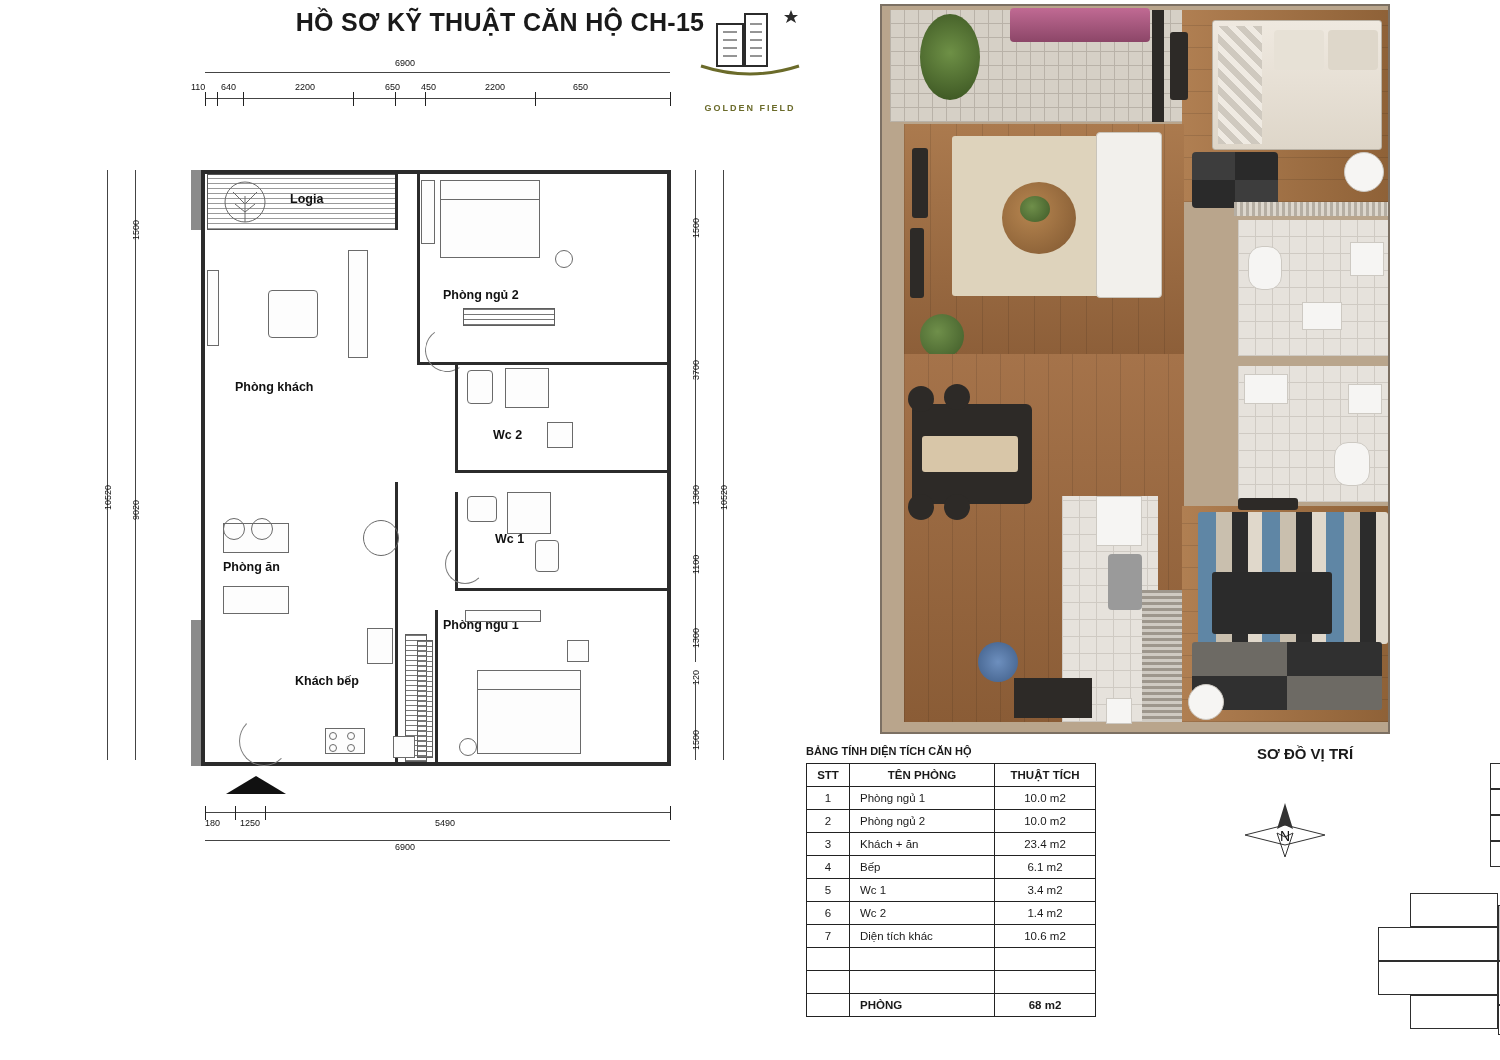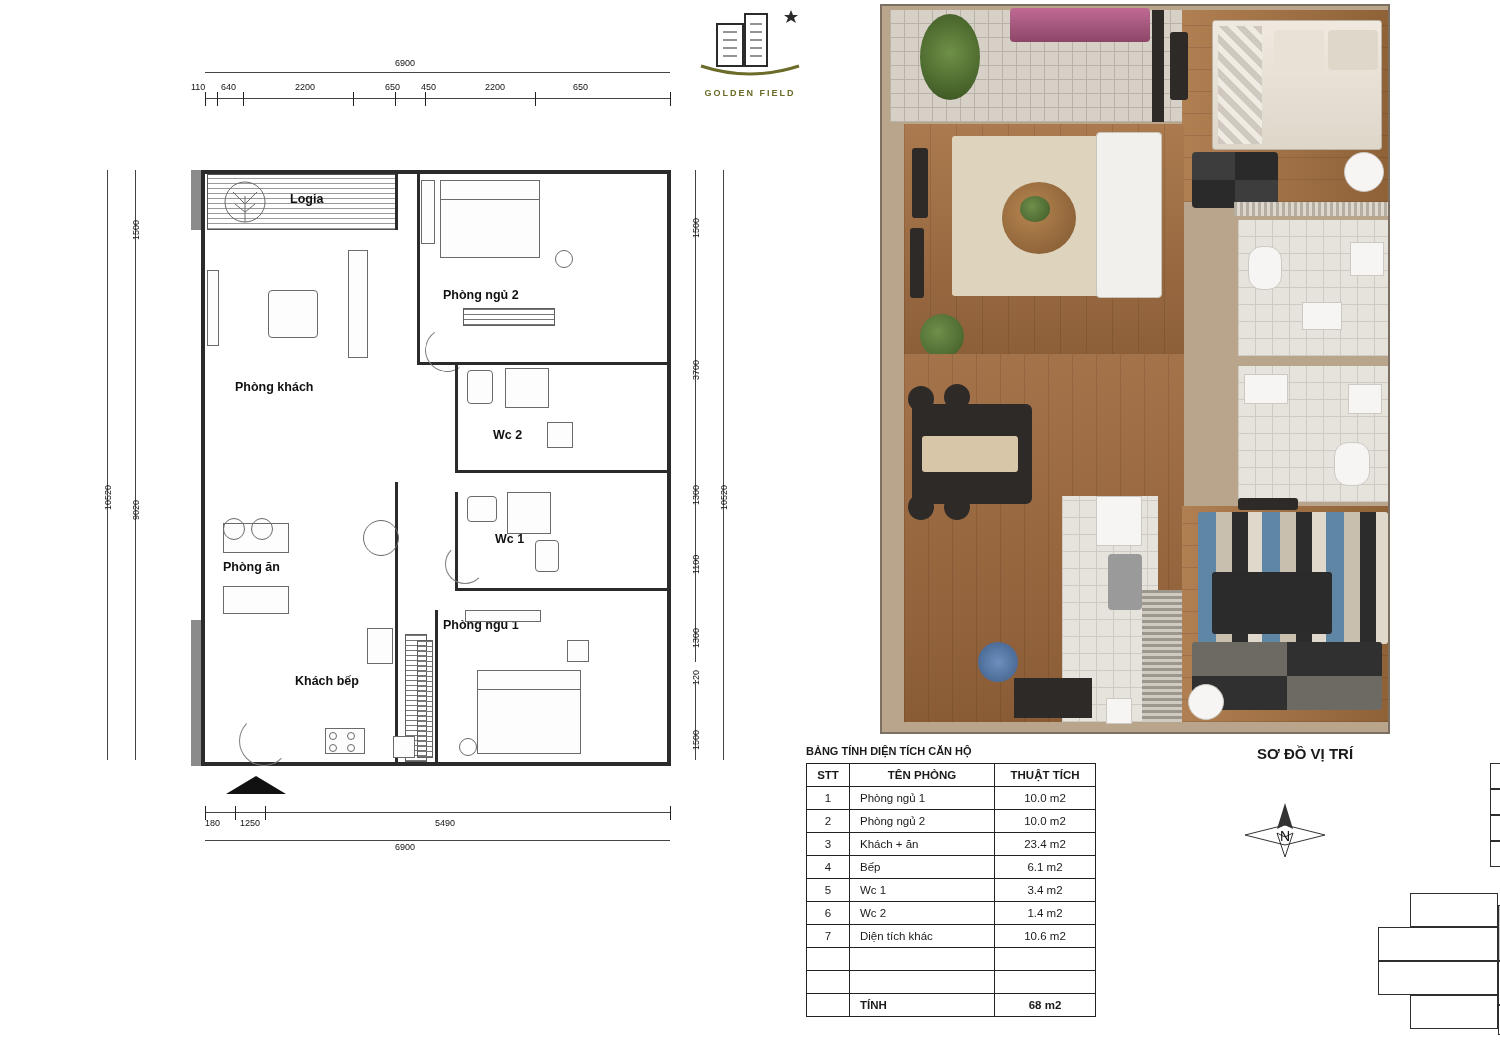--- a/index.html
+++ b/index.html
@@ -10,21 +10,21 @@
   }
   .panel{position:absolute;}
 
   
   #title-block{left:180px;top:8px;width:640px;text-align:center;}
   #title-block .t1{font-size:25px;font-weight:bold;letter-spacing:.3px;}
   #title-block .t2{font-size:17px;font-weight:bold;margin-top:6px;}
 
   
   #logo{left:690px;top:4px;width:120px;text-align:center;}
-  #logo .logo-name{font-size:9px;letter-spacing:2px;color:#6b6b2a;font-weight:bold;margin-top:0;}
+  #logo .logo-name{font-size:9px;letter-spacing:2px;color:#6b6b2a;font-weight:bold;margin-top:15px;}
 
   
   #floorplan{left:95px;top:140px;width:620px;height:720px;}
   .plan-wall{position:absolute;background:#2b2b2b;}
   .room-label{position:absolute;font-size:12.5px;font-weight:bold;color:#111;white-space:nowrap;}
   .dim{position:absolute;font-size:9px;color:#111;white-space:nowrap;}
   .dim.vert{transform:rotate(-90deg);transform-origin:left top;}
   .tick{position:absolute;background:#222;}
   .dimline{position:absolute;background:#444;}
   .furn{position:absolute;border:1px solid #6a6a6a;box-sizing:border-box;background:#fdfdfd;}
@@ -81,20 +81,21 @@
   #compass{position:absolute;left:55px;top:50px;width:100px;height:70px;}
   #keyplan{position:absolute;left:190px;top:-8px;width:300px;height:300px;}
   .kp{position:absolute;border:1px solid #2e2e2e;box-sizing:border-box;background:#fff;}
   .kp.hl{background:#c9c9c9;}
   .kp-label{position:absolute;font-size:6px;text-align:center;width:40px;line-height:1.1;}
 </style>
 </head>
 <body>
 
 <div class="panel" id="title-block">
+  <div class="t1">HỒ SƠ KỸ THUẬT CĂN HỘ CH-15</div>
 </div>
 
 <div class="panel" id="logo">
   <svg width="110" height="80" viewBox="0 0 110 80">
     <polygon points="96,6 98,11 103,11 99,14 101,19 96,16 91,19 93,14 89,11 94,11" fill="#2b2b2b"></polygon>
     <rect x="22" y="20" width="26" height="42" fill="none" stroke="#2b2b2b" stroke-width="2"></rect>
     <rect x="50" y="10" width="22" height="52" fill="none" stroke="#2b2b2b" stroke-width="2"></rect>
     <line x1="28" y1="28" x2="42" y2="28" stroke="#2b2b2b"></line>
       <line x1="28" y1="36" x2="42" y2="36" stroke="#2b2b2b"></line>
     <line x1="28" y1="44" x2="42" y2="44" stroke="#2b2b2b"></line>
@@ -358,21 +359,21 @@
           <td class="n"></td>
           <td class="v"></td>
         </tr>
       <tr class="empty">
           <td class="c"></td>
           <td class="n"></td>
           <td class="v"></td>
         </tr>
       <tr>
         <td class="c"></td>
-        <td class="n tot">TÍNH</td>
+        <td class="n tot">PHÒNG</td>
         <td class="v tot">68 m2</td>
       </tr>
     </tbody>
   </table>
 </div>
 
 <div class="panel" id="loc-block">
   <div id="loc-title">SƠ ĐỒ VỊ TRÍ</div>
 
   <svg id="compass" viewBox="0 0 100 70">

